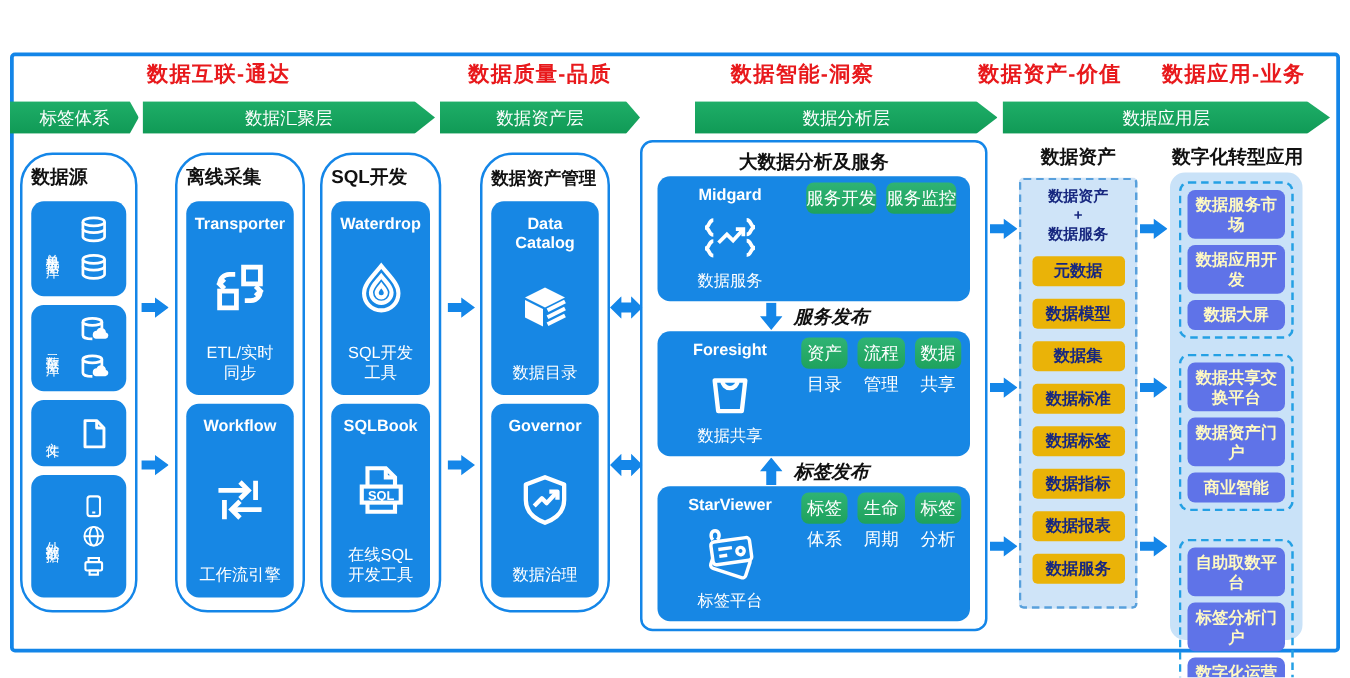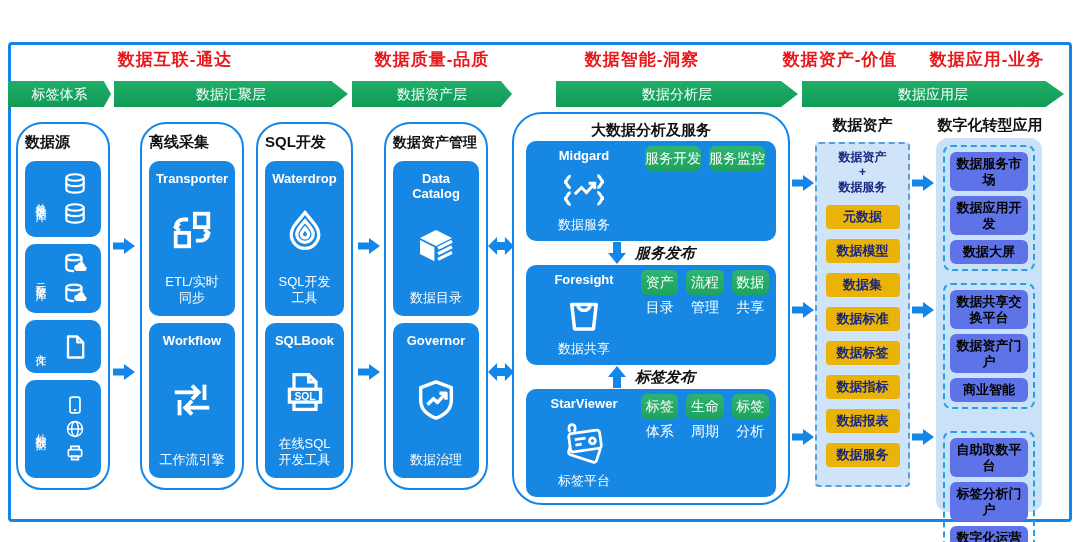--- a/index.html
+++ b/index.html
@@ -23,21 +23,21 @@
   .src-card{display:flex;align-items:center;}
   .vlabel{writing-mode:vertical-lr;text-orientation:upright;font-size:11px;
           letter-spacing:2px;margin-left:8px;color:#fff;}
   .icol{flex:1;display:flex;flex-direction:column;align-items:center;justify-content:center;gap:4px;}
   .tool-card{flex:1;display:flex;flex-direction:column;align-items:center;
              justify-content:space-between;padding:10px 4px;text-align:center;}
   .tname{font-size:13px;font-weight:700;}
   .tlabel{font-size:13px;line-height:1.25;word-break:break-all;padding:0 6px;}
   
   .analysis{position:absolute;left:512px;top:112px;width:278px;height:393px;background:#fff;
-            border:2.5px solid #1486e8;border-radius:30px;box-sizing:border-box;
+            border:2.5px solid #1486e8;border-radius:10px;box-sizing:border-box;
             display:flex;flex-direction:column;padding:5px 12px 10px;}
   .atitle{flex:0 0 22px;text-align:center;font-size:15px;font-weight:700;color:#111;line-height:22px;}
   .ablock{background:#1787e4;border-radius:10px;display:flex;padding:5px 7px;box-sizing:border-box;}
   .aleft{flex:0 0 102px;display:flex;flex-direction:column;align-items:center;
          justify-content:space-between;color:#fff;padding:2px 0;}
   .aname{font-size:13px;font-weight:700;}
   .albl{font-size:13px;}
   .afeat{flex:1;display:flex;justify-content:center;gap:8px;padding-left:6px;}
   .fbtn{height:25px;line-height:25px;text-align:center;color:#fff;font-size:14px;
         border-radius:6px;background:linear-gradient(#2fb374,#1ea25d);}
@@ -48,21 +48,21 @@
   .assets-panel{position:absolute;left:815px;top:142px;width:95px;height:345px;box-sizing:border-box;
                 background:#cfe4f8;border:2px dashed #58a0dc;border-radius:4px;
                 display:flex;flex-direction:column;align-items:center;padding:6px 6px;}
   .ahead{font-size:12px;font-weight:700;color:#17277f;text-align:center;line-height:1.25;}
   .pill{background:#eab308;border-radius:4px;color:#17277f;font-weight:700;font-size:13px;
         text-align:center;width:74px;padding:3px 0;margin-top:10px;}
   .apps-panel{position:absolute;left:936px;top:138px;width:106px;height:374px;box-sizing:border-box;
               background:#c9e2f8;border-radius:12px;padding:7px 7px;}
   .agroup{border:2px dashed #24a0e4;border-radius:8px;padding:5px;box-sizing:border-box;
           display:flex;flex-direction:column;gap:5px;}
-  .apill{background:#5f73e8;border-radius:6px;color:#000000;font-weight:700;font-size:13px;
+  .apill{background:#5f73e8;border-radius:6px;color:#fef9c3;font-weight:700;font-size:13px;
          line-height:1.2;text-align:center;padding:4px 5px;word-break:break-all;}
   
   .arr-r{position:absolute;width:22px;height:18px;background:#1486e8;
          clip-path:polygon(0 30%,50% 30%,50% 5%,100% 50%,50% 95%,50% 70%,0 70%);}
   .arr-d{position:absolute;width:26px;height:20px;background:#1486e8;
          clip-path:polygon(0 50%,35% 5%,35% 30%,65% 30%,65% 5%,100% 50%,65% 95%,65% 70%,35% 70%,35% 95%);}
   .aw-down{width:20px;height:22px;background:#1486e8;
          clip-path:polygon(30% 0,70% 0,70% 50%,95% 50%,50% 100%,5% 50%,30% 50%);}
   .aw-up{width:20px;height:22px;background:#1486e8;
          clip-path:polygon(50% 0,95% 50%,70% 50%,70% 100%,30% 100%,30% 50%,5% 50%);}

